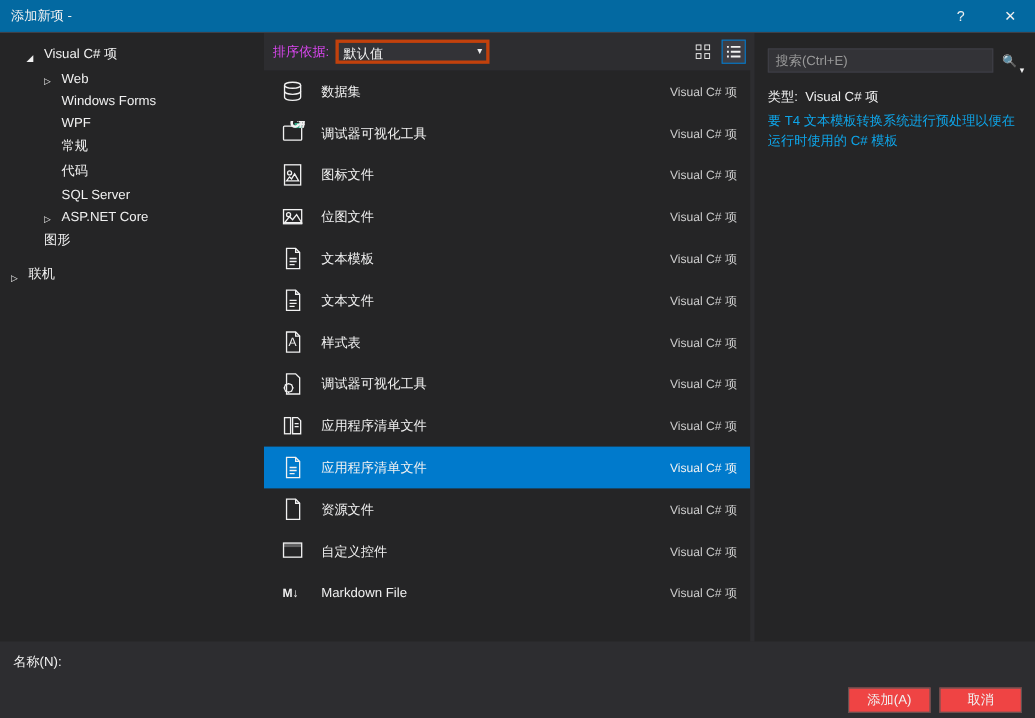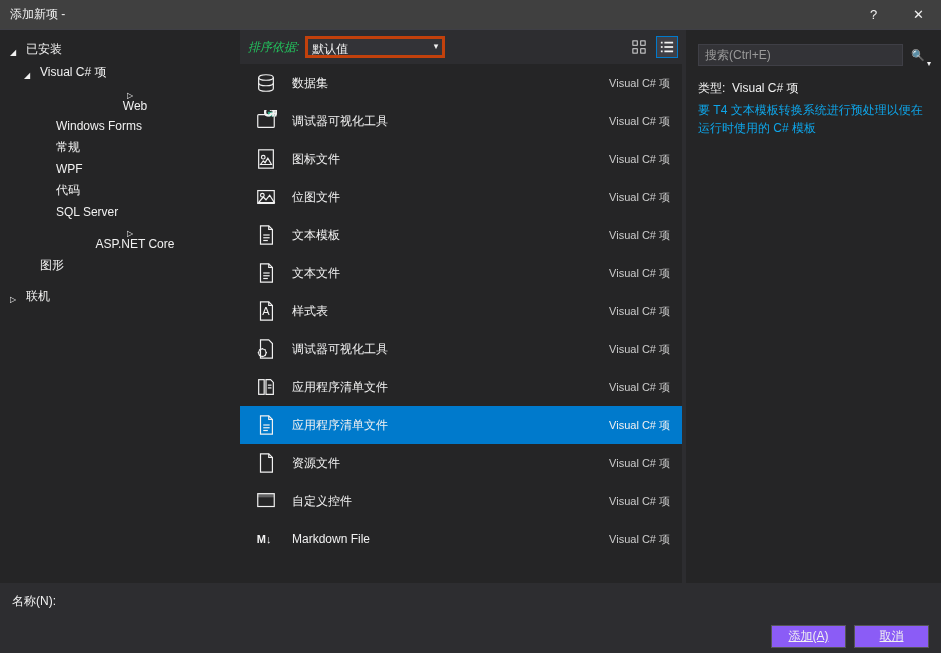--- a/index.html
+++ b/index.html
@@ -1,32 +1,32 @@
 <!DOCTYPE html>
 <html><head>
 <meta charset="utf-8">
 <style>
 * { box-sizing: border-box; margin: 0; padding: 0; font-family: "Segoe UI", "Microsoft YaHei", sans-serif; font-size: 12px; }
 body { background: #2d2d30; color: #f1f1f1; width: 941px; height: 653px; overflow: hidden; }
-.titlebar { height: 30px; background: #404040; display: flex; align-items: center; padding: 0 0 0 10px; border-bottom: 1px solid #3f3f46; }
+.titlebar { height: 30px; background: #0369a1; display: flex; align-items: center; padding: 0 0 0 10px; border-bottom: 1px solid #3f3f46; }
 .titlebar-text { flex: 1; color: #f1f1f1; }
 .titlebar-btn { width: 45px; height: 30px; display: flex; align-items: center; justify-content: center; color: #f1f1f1; font-size: 13px; }
 .main { display: flex; height: 553px; }
 .left-panel { width: 240px; background: #252526; padding: 8px 0; }
 .tree-item { display: flex; align-items: center; padding: 3px 10px; cursor: pointer; color: #f1f1f1; }
 .tree-arrow { width: 12px; height: 12px; margin-right: 4px; display: inline-block; }
 .tree-arrow.open::before { content: "◢"; font-size: 8px; color: #f1f1f1; }
 .tree-arrow.closed::before { content: "▷"; font-size: 8px; color: #f1f1f1; }
 .tree-indent-1 { padding-left: 24px; }
-.tree-indent-2 { padding-left: 40px; flex-direction: column; }
+.tree-indent-2 { padding-left: 40px; }
 .tree-leaf { padding-left: 56px; }
 .tree-leaf-2 { padding-left: 40px; }
 .center-panel { flex: 1; background: #2d2d30; display: flex; flex-direction: column; }
 .sort-bar { height: 34px; display: flex; align-items: center; padding: 0 8px; gap: 6px; }
-.sort-label { color: #22c55e; font-style: italic; }
+.sort-label { color: #d946ef; }
 .sort-select { background: #333337; border: 3px solid #c2410c; color: #f1f1f1; padding: 2px 4px; width: 140px; height: 22px; display: flex; align-items: flex-start; justify-content: space-between; }
 .sort-select::after { content: "▾"; font-size: 9px; }
 .view-btn { width: 22px; height: 22px; display: flex; align-items: center; justify-content: center; border: 1px solid transparent; }
 .view-btn.active { border: 1px solid #007acc; background: #3f3f46; }
 .view-btn svg { width: 14px; height: 14px; stroke: #f1f1f1; fill: none; }
 .template-list { flex: 1; overflow-y: auto; background: #252526; margin: 0 4px 0 0; padding-bottom: 8px; }
 .template-item { display: flex; align-items: center; height: 38px; padding: 0 12px; cursor: pointer; }
 .template-item.selected { background: #007acc; }
 .template-icon { width: 28px; height: 28px; margin-right: 12px; display: flex; align-items: center; justify-content: center; }
 .template-icon svg { width: 22px; height: 22px; stroke: #f1f1f1; fill: none; stroke-width: 1.3; }
@@ -41,53 +41,49 @@
 .search-btn::after { content: "🔍"; font-size: 11px; color: #f1f1f1;}
 .search-btn { position: relative; }
 .search-btn span { position: absolute; right: -2px; bottom: -2px; font-size: 8px; }
 .detail-type { margin: 8px 4px 4px 4px; color: #f1f1f1; }
 .detail-desc { margin: 0 4px; color: #0ea5e9; line-height: 1.5; }
 .bottom-panel { height: 70px; background: #2d2d30; padding: 4px 12px; }
 .name-row { display: flex; align-items: center; height: 28px; gap: 8px; }
 .name-label { width: 100px; color: #f1f1f1; }
 .name-input { flex: 1; max-width: 540px; background: #333337; border: 1px solid #434346; color: #f1f1f1; padding: 3px 6px; height: 22px; }
 .button-row { display: flex; justify-content: flex-end; gap: 8px; margin-top: 10px; padding-right: 0; }
-.dlg-btn { min-width: 75px; height: 23px; background: #8b5cf6; border: 1px solid #555; color: #f1f1f1; display: flex; align-items: center; justify-content: center; cursor: pointer; text-decoration: underline; }
+.dlg-btn { min-width: 75px; height: 23px; background: #ef4444; border: 1px solid #555; color: #f1f1f1; display: flex; align-items: center; justify-content: center; cursor: pointer; }
 </style>
 </head>
 <body>
 
 <div class="titlebar">
   <span class="titlebar-text">添加新项 - </span>
   <div class="titlebar-btn">?</div>
   <div class="titlebar-btn">✕</div>
 </div>
 
 <div class="main">
   <div class="left-panel">
-    <div class="tree-item">
-        <span class="tree-arrow open"></span>
-        <span>已安装</span>
-      </div>
     <div class="tree-item tree-indent-1">
         <span class="tree-arrow open"></span>
         <span>Visual C# 项</span>
       </div>
     <div class="tree-item tree-indent-2">
         <span class="tree-arrow closed"></span>
         <span>Web</span>
       </div>
     <div class="tree-item tree-leaf">
         <span>Windows Forms</span>
       </div>
     <div class="tree-item tree-leaf">
+        <span>WPF</span>
+      </div>
+    <div class="tree-item tree-leaf">
         <span>常规</span>
-      </div>
-    <div class="tree-item tree-leaf">
-        <span>WPF</span>
       </div>
     <div class="tree-item tree-leaf">
         <span>代码</span>
       </div>
     <div class="tree-item tree-leaf">
         <span>SQL Server</span>
       </div>
     <div class="tree-item tree-indent-2">
         <span class="tree-arrow closed"></span>
         <span>ASP.NET Core</span>

